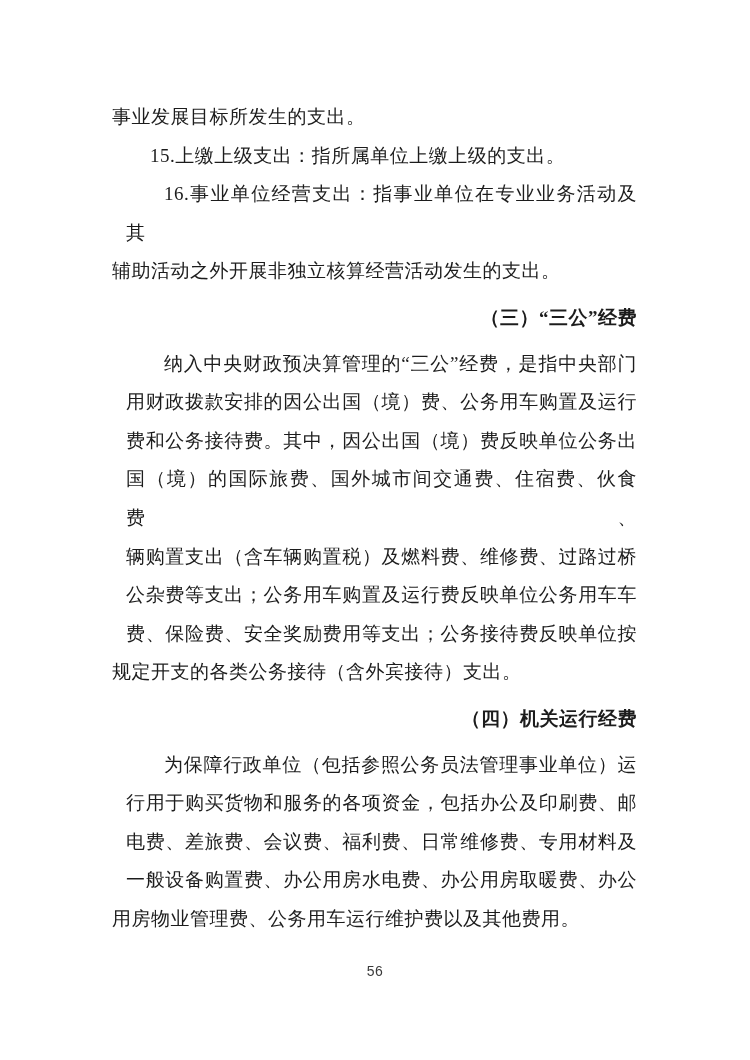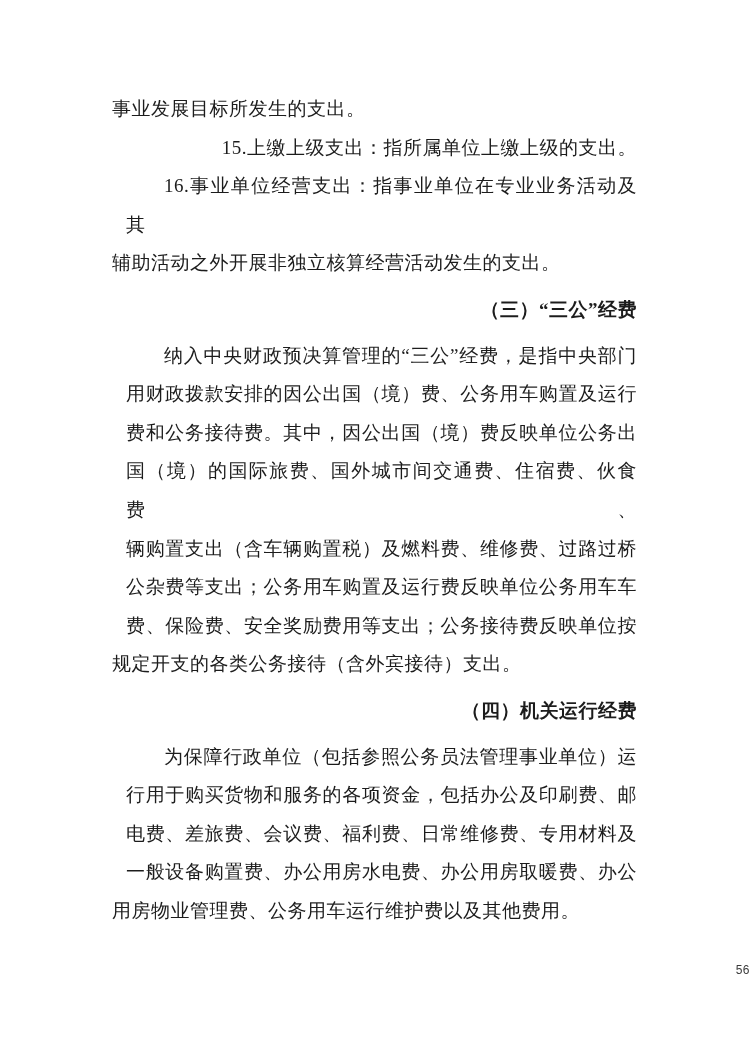--- a/index.html
+++ b/index.html
@@ -12,53 +12,52 @@
     width: 750px;
     height: 1060px;
     background: #ffffff;
     overflow: hidden;
     font-family: "Liberation Serif", "DejaVu Serif", serif;
     color: #1c1c1c;
   }
   .text-block {
     position: absolute;
     left: 112px;
-    top: 90px;
+    top: 98px;
     width: 525px;
     font-size: 19px;
     line-height: 38.6px;
     letter-spacing: 0.5px;
   }
   .ln {
     text-align: left;
   }
   .ind {
     text-indent: 2em;
-    text-align: right;
   }
   .j {
     text-align: justify;
     text-align-last: justify;
     text-justify: inter-character;
     margin-left: 14px;
   }
   .hd {
     font-weight: bold;
     text-indent: 2em;
     margin: 8px 0 7px 0;
     text-align: right;
   }
   .page-number {
     position: absolute;
     left: 0;
     top: 963px;
     width: 100%;
-    text-align: right;
+    text-align: center;
     font-family: "Liberation Sans", "DejaVu Sans", sans-serif;
-    font-size: 12px;
+    font-size: 14px;
     color: #3a3a3a;
     letter-spacing: 0.5px;
   }
 </style>
 </head>
 <body>
 
 <div class="page">
   <div class="text-block">
     <div class="ln">事业发展目标所发生的支出。</div>

